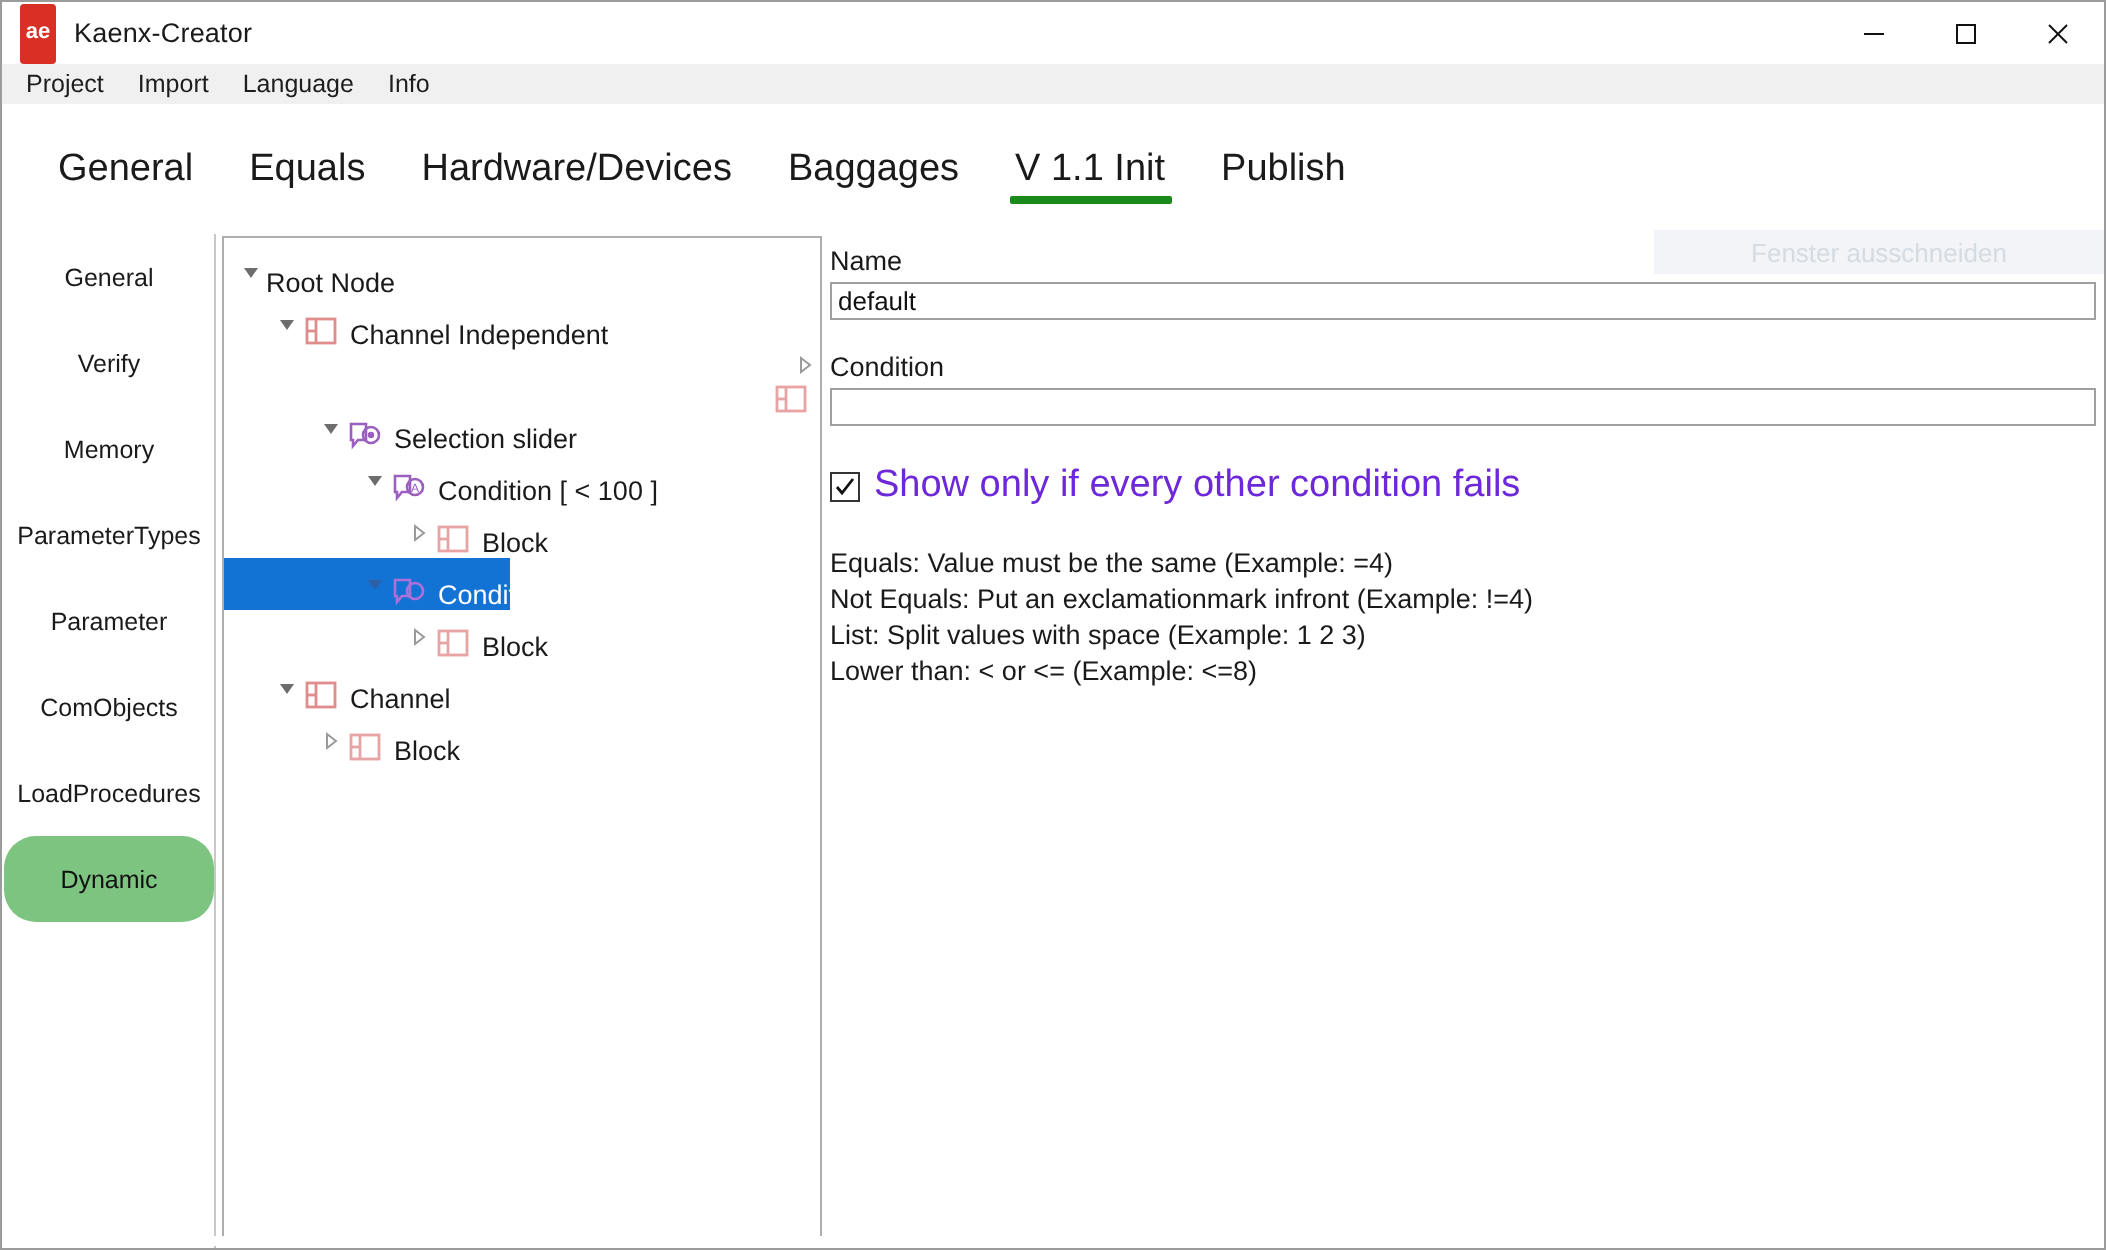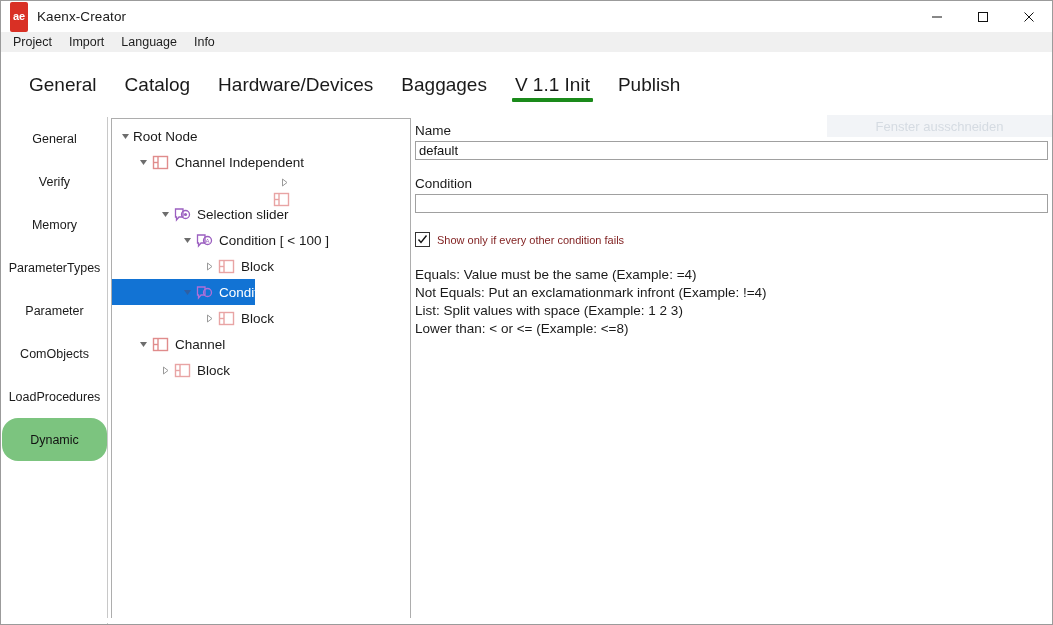--- a/index.html
+++ b/index.html
@@ -72,21 +72,21 @@
   }
   .nav-item.selected{background:#7cc47f;color:#111;border-radius:16px;}
 
   
   .treepanel{
     position:absolute;left:110px;top:117px;width:300px;height:501px;
     background:#ffffff;border:1px solid #adadad;box-sizing:border-box;
     padding:4px 0 0 0;overflow:hidden;
   }
   .tnode{
-    height:26px;display:flex;align-items:center;
+    height:26px;display:flex;align-items:flex-end;
     font-size:13.5px;color:#1a1a1a;white-space:nowrap;cursor:default;
   }
   .tnode .twist{
     width:15px;height:26px;flex:0 0 15px;display:flex;align-items:center;justify-content:center;
   }
   .tnode .twist svg{display:block;}
   .tnode .ticon{
     width:19px;height:19px;flex:0 0 19px;margin-right:5px;
     display:flex;align-items:center;justify-content:center;
   }
@@ -108,21 +108,21 @@
     font-family:"Liberation Sans","DejaVu Sans",sans-serif;
     font-size:13px;color:#111;padding:0 3px;outline:none;
   }
   .spacer{height:16px;}
   .checkrow{display:flex;align-items:center;margin-top:19px;}
   .cbox{
     width:13px;height:13px;border:1px solid #333;background:#fff;
     display:flex;align-items:center;justify-content:center;margin-right:7px;flex:0 0 13px;
   }
   .cbox svg{display:block;}
-  .checklabel{font-size:11px;color:#7f1d1d;}
+  .checklabel{font-size:19px;color:#6d28d9;}
   .helpblock{margin-top:19px;}
   .helpline{font-size:13.5px;color:#1a1a1a;line-height:18px;white-space:pre;}
 
   
   .bottomstrip{
     position:absolute;left:1px;bottom:1px;width:1051px;height:5px;background:#ffffff;
   }
 </style>
 </head>
 <body>
@@ -156,21 +156,21 @@
 
   <div class="menubar">
     <div class="menuitem">Project</div>
     <div class="menuitem">Import</div>
     <div class="menuitem">Language</div>
     <div class="menuitem">Info</div>
   </div>
 
   <div class="tabbar">
     <div class="tab"><span>General</span><span class="uline"></span></div>
-    <div class="tab"><span>Catalog</span><span class="uline"></span></div>
+    <div class="tab"><span>Equals</span><span class="uline"></span></div>
     <div class="tab"><span>Hardware/Devices</span><span class="uline"></span></div>
     <div class="tab"><span>Baggages</span><span class="uline"></span></div>
     <div class="tab active"><span>V 1.1 Init</span><span class="uline"></span></div>
     <div class="tab"><span>Publish</span><span class="uline"></span></div>
   </div>
 
   <div class="ghost">Fenster ausschneiden</div>
 
   <div class="leftnav">
     <div class="nav-item">

